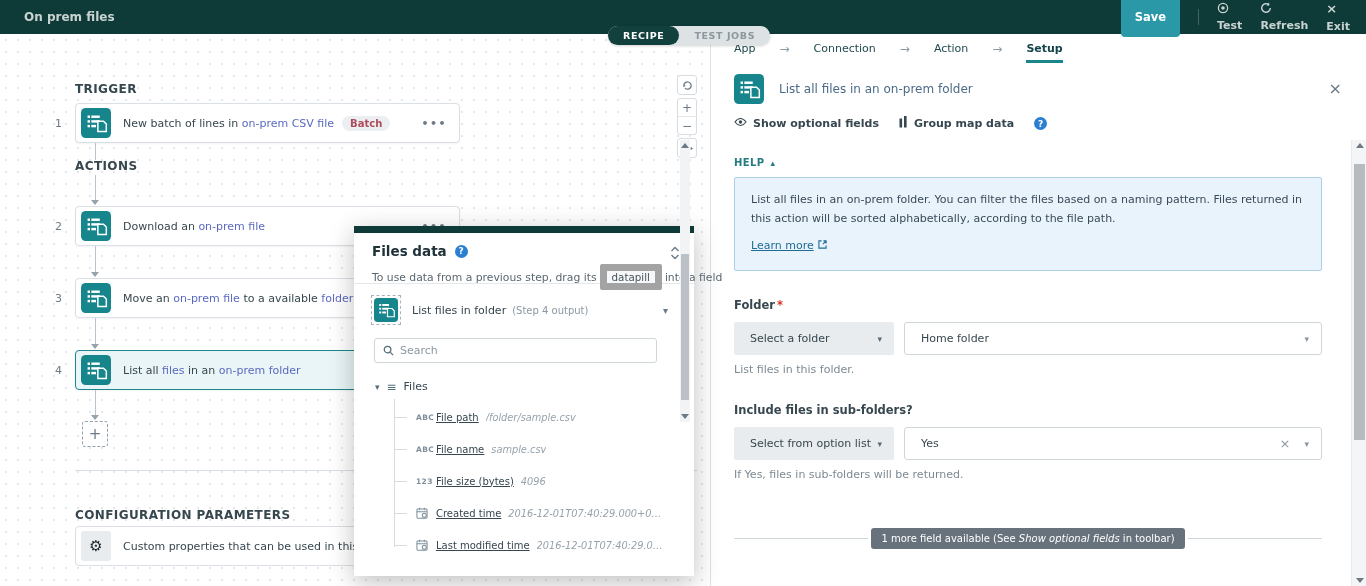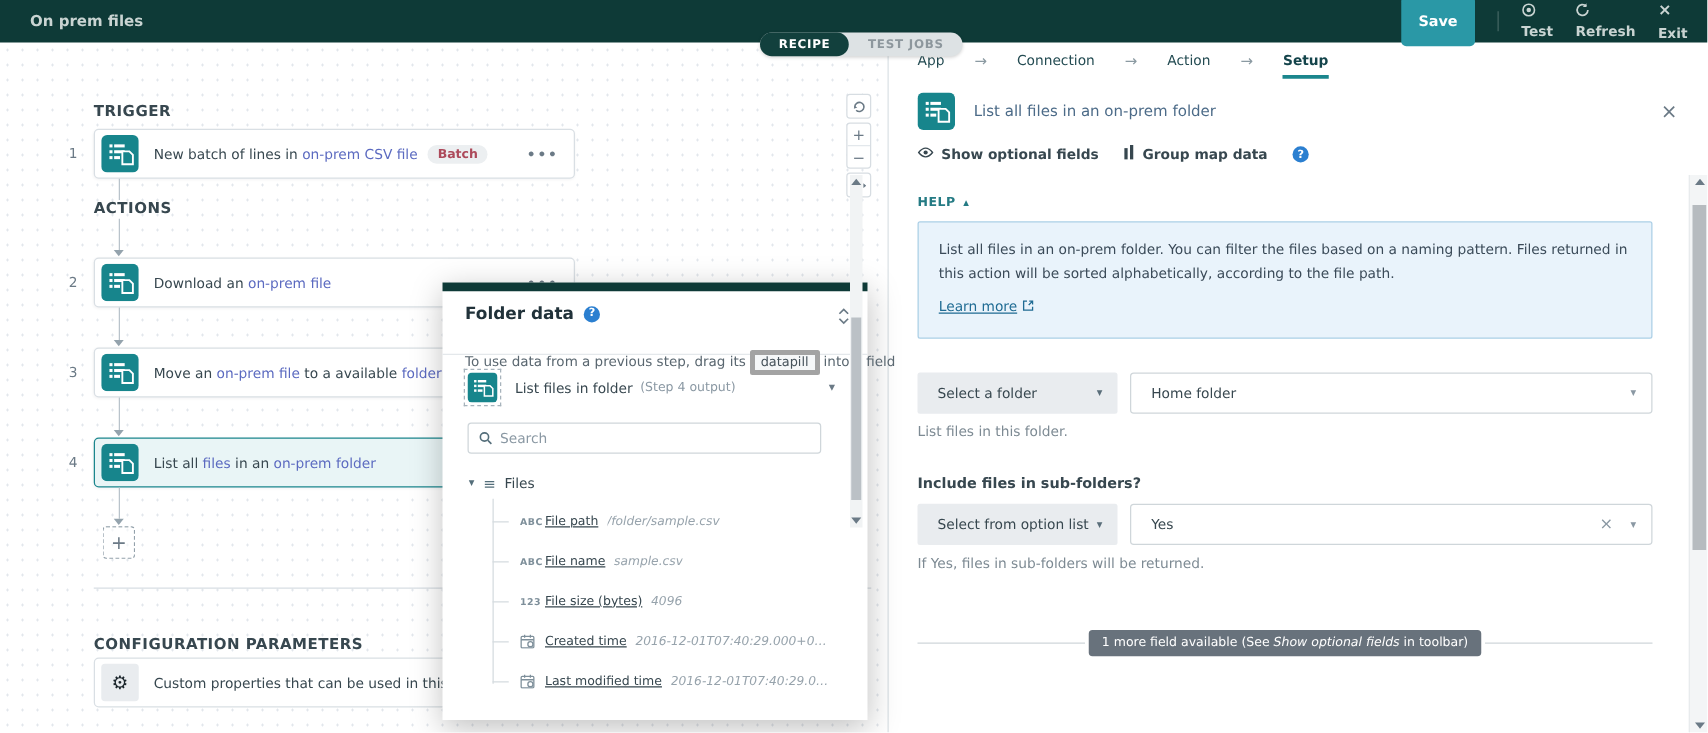--- a/index.html
+++ b/index.html
@@ -72,22 +72,22 @@
     box-shadow:0 6px 24px rgba(0,0,0,.25); z-index:50; }
   .popup-topbar { height:7px; background:#0e3a37; }
   .popup-header { position:relative; padding:10px 16px 0 18px; border-bottom:1px solid #e4e8eb; height:51px; }
   .popup-title-row { display:flex; align-items:center; gap:8px; }
   .popup-title { font-size:13.5px; font-weight:700; color:#21323a; }
   .help-circle { width:13px; height:13px; border-radius:50%; background:#2b7fd0; color:#fff;
     font-size:9px; font-weight:700; display:inline-flex; align-items:center; justify-content:center;
     cursor:pointer; flex:0 0 auto; }
   .popup-collapse { position:absolute; right:14px; top:12px; cursor:pointer; color:#6b7a86; }
   .popup-subtitle { margin-top:5px; font-size:10.8px; color:#5a6770; white-space:nowrap; }
-  .chip { display:inline-block; border:4px solid #a3a3a3; background:#f5f7f8; border-radius:2px;
-    padding:0 5px; font-size:10.3px; color:#46525a; margin:16px 3px; }
+  .chip { display:inline-block; border:7px solid #a3a3a3; background:#f5f7f8; border-radius:2px;
+    padding:0 5px; font-size:10.3px; color:#46525a; margin:0 3px; }
   .popup-body { position:relative; height:292px; }
   .src-row { position:absolute; top:13px; left:20px; right:26px; height:26px; display:flex; align-items:center; }
   .src-icon { width:24px; height:24px; outline:1px dashed #a7b3bc; outline-offset:2px; flex:0 0 auto; }
   .src-name { margin-left:14px; font-size:11px; color:#37474f; }
   .src-note { margin-left:6px; font-size:10px; color:#8a98a3; }
   .src-chevron { margin-left:auto; color:#6b7a86; font-size:10px; cursor:pointer; }
   .popup-search { position:absolute; top:54px; left:20px; width:283px; height:25px;
     border:1px solid #cfd6da; border-radius:3px; display:flex; align-items:center; padding:0 8px;
     gap:6px; background:#fff; }
   .popup-search input { border:none; outline:none; font-size:11px; color:#37474f; width:100%;
@@ -314,21 +314,21 @@
             <path d="M6 0 8 2.5H4zM6 12 4 9.5h4zM0 6 2.5 4v4zM12 6 9.5 8V4z"></path>
             <circle cx="6" cy="6" r="1.2"></circle>
           </svg></span>
     </div>
   </div>
 
   <div class="popup">
     <div class="popup-topbar"></div>
     <div class="popup-header">
       <div class="popup-title-row">
-        <span class="popup-title">Folder data</span>
+        <span class="popup-title">Files data</span>
         <span class="help-circle">?</span>
       </div>
       <div class="popup-collapse">
         <svg width="10" height="14" viewBox="0 0 10 14" fill="none" stroke="#6b7a86" stroke-width="1.4">
             <path d="M1.5 5 5 1.5 8.5 5"></path>
             <path d="M1.5 9 5 12.5 8.5 9"></path>
           </svg>
       </div>
       <div class="popup-subtitle"><span>To use data from a previous step, drag its</span><span class="chip">datapill</span><span>into a field</span></div>
     </div>
@@ -468,20 +468,21 @@
           <span>Learn more</span>
           <span><svg width="9" height="9" viewBox="0 0 10 10" fill="none" stroke="#1f6b93" stroke-width="1.2">
                 <path d="M4 1H1v8h8V6"></path>
                 <path d="M5.5 4.5 9 1M6 1h3v3"></path>
               </svg></span>
         </span>
       </div>
     </div>
 
     <div class="field">
+      <div class="field-label"><span>Folder</span><span class="req">*</span></div>
       <div class="field-row">
         <div class="mode-select">
           <span>Select a folder</span>
           <span class="caret">▾</span>
         </div>
         <div class="value-input">
           <span>Home folder</span>
           <span class="right-end">
               <span class="caret">▾</span>
             </span>

